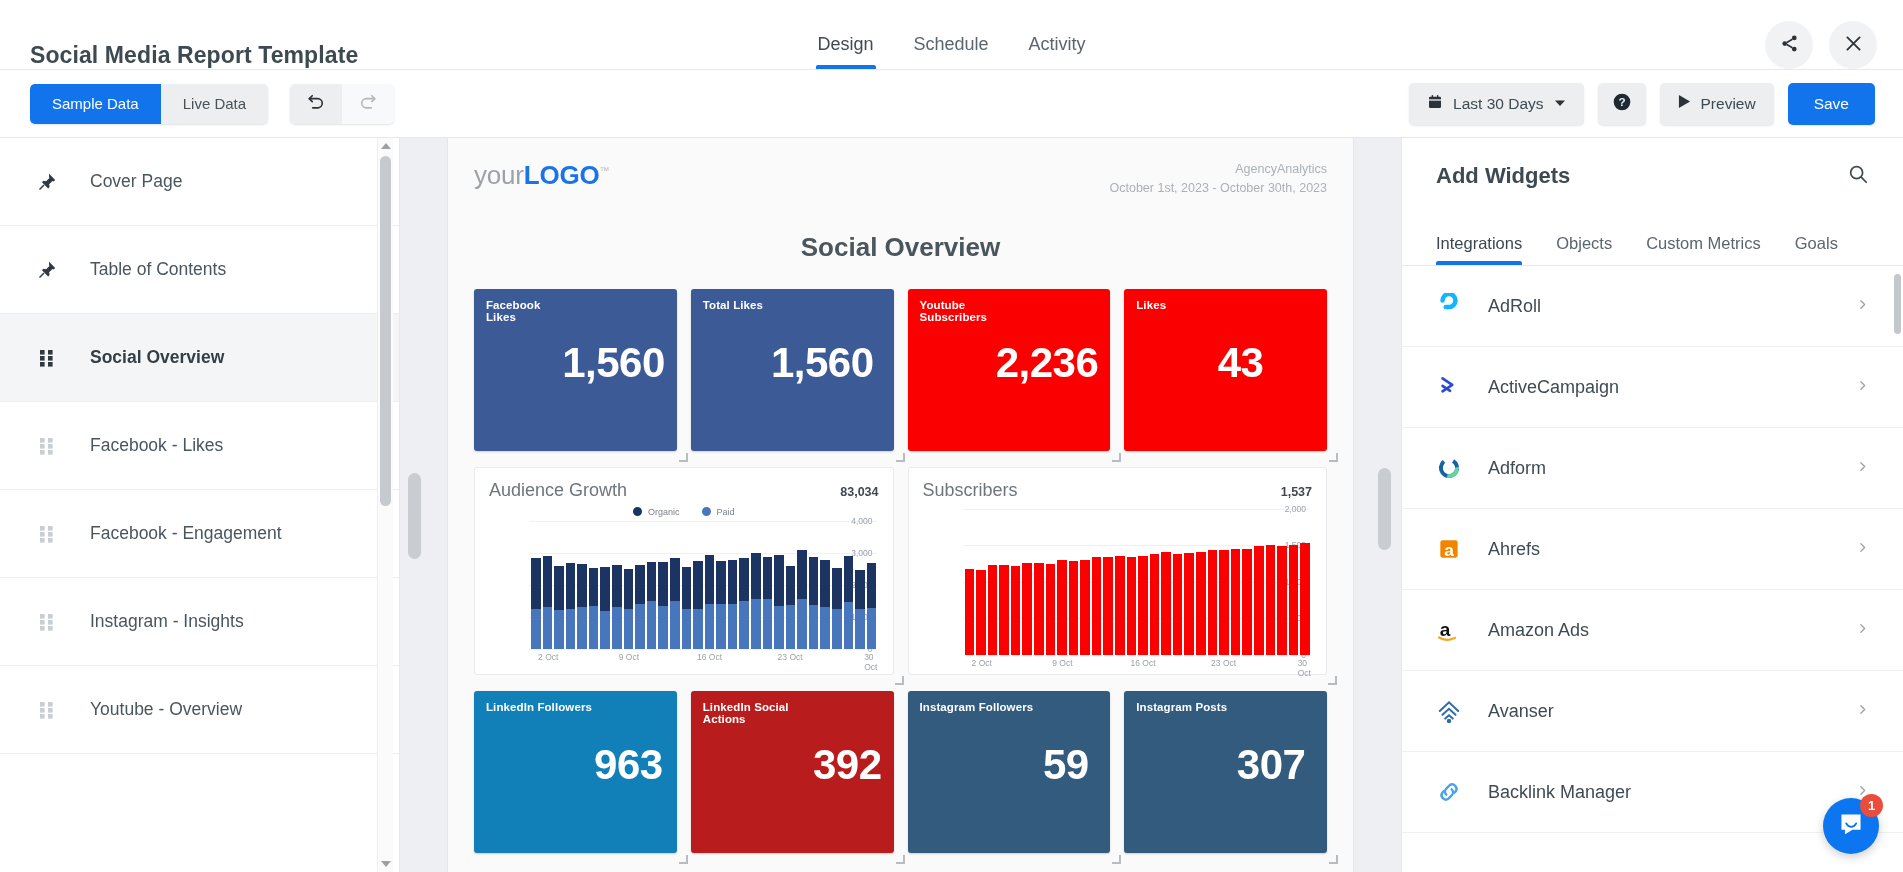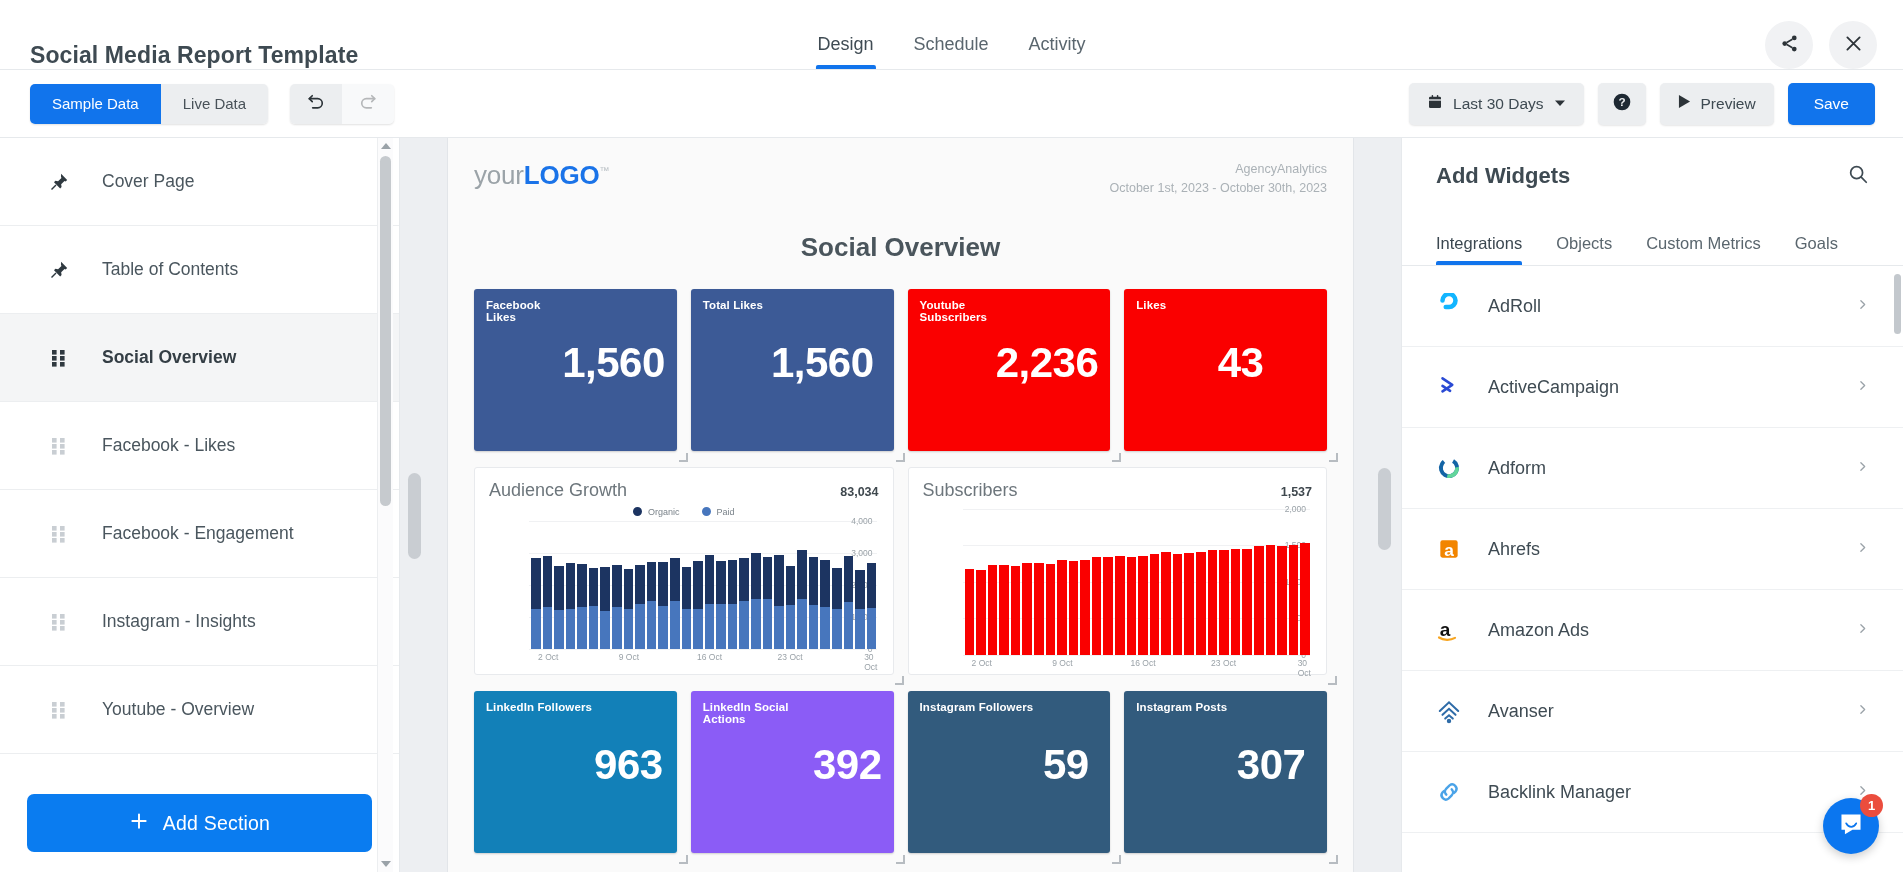--- a/index.html
+++ b/index.html
@@ -81,21 +81,21 @@
   .body { flex: 1; display: flex; min-height: 0; }
 
   
   .sidebar {
     width: 400px; flex: 0 0 400px; background: #fff; position: relative;
     display: flex; flex-direction: column; border-right: 1px solid #e6e9ec;
   }
   .sec-list { flex: 1; overflow: hidden; position: relative; }
   .sec-item {
     height: 88px; display: flex; align-items: center;
-    border-bottom: 1px solid #eceef0; padding-left: 36px; cursor: pointer;
+    border-bottom: 1px solid #eceef0; padding-left: 24px; cursor: pointer;
   }
   .sec-item.active { background: #f4f5f6; }
   .sec-icon { width: 46px; display: flex; align-items: center; justify-content: center; }
   .sec-label { font-size: 17.5px; color: #4a565e; margin-left: 20px; }
   .sec-item.active .sec-label { font-weight: bold; color: #343e45; }
   .sb-scroll {
     position: absolute; right: 6px; top: 0; width: 16px; height: 100%;
     background: #fbfbfc; border-left: 1px solid #eceef0; cursor: pointer;
   }
   .sb-arrow {
@@ -420,30 +420,20 @@
                 <rect x="9" y="14" width="4.6" height="4.6" fill="#c9ced3"></rect>
               </svg>
             </span>
             <span class="sec-label">Youtube - Overview</span>
           </div>
         </div>
       <div class="sb-scroll">
         <div class="sb-arrow up"></div>
         <div class="sb-thumb"></div>
         <div class="sb-arrow down"></div>
-      </div>
-      <div class="addsec-wrap">
-        <div class="add-section">
-          <span>
-            <svg width="20" height="20" viewBox="0 0 24 24" stroke="#fff" stroke-width="2.3" stroke-linecap="round">
-              <path d="M12 4v16M4 12h16"></path>
-            </svg>
-          </span>
-          <span>Add Section</span>
-        </div>
       </div>
     </div>
 
     <div class="canvas-outer">
       <div class="canvas-scroll-left">
         <div class="canvas-thumb-l"></div>
       </div>
       <div class="page">
         <div class="page-head">
           <div class="logo">
@@ -754,21 +744,21 @@
               </div>
               <span class="resize-h"></span>
             </div>
           </div>
         <div class="chart-row" id="kpi-bottom">
             <div class="kpi" style="background: rgb(18, 128, 184);">
               <div class="kpi-label">LinkedIn Followers</div>
               <div class="kpi-value">963</div>
               <span class="resize-h"></span>
             </div>
-            <div class="kpi" style="background: #8b5cf6;">
+            <div class="kpi" style="background: #b91c1c;">
               <div class="kpi-label">LinkedIn Social Actions</div>
               <div class="kpi-value">392</div>
               <span class="resize-h"></span>
             </div>
             <div class="kpi" style="background: rgb(50, 91, 125);">
               <div class="kpi-label">Instagram Followers</div>
               <div class="kpi-value">59</div>
               <span class="resize-h"></span>
             </div>
             <div class="kpi" style="background: rgb(50, 91, 125); justify-content: flex-end;">

